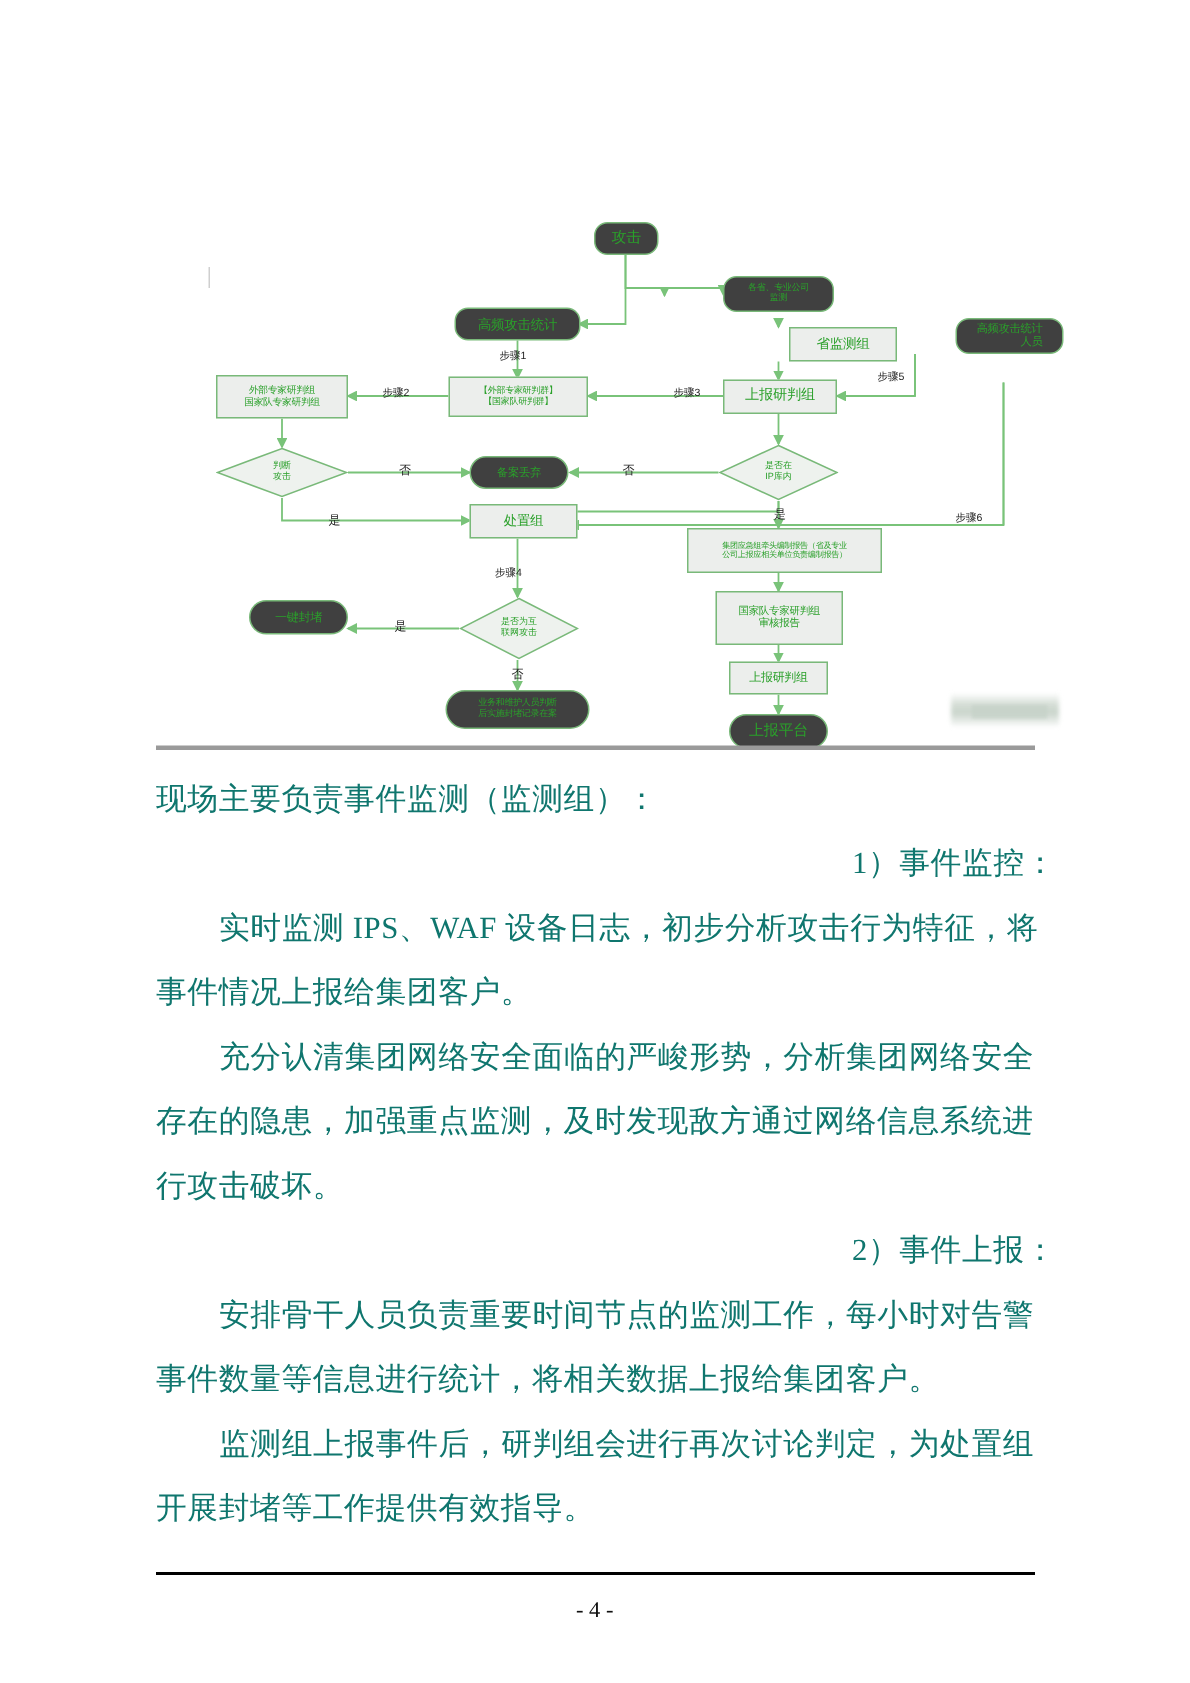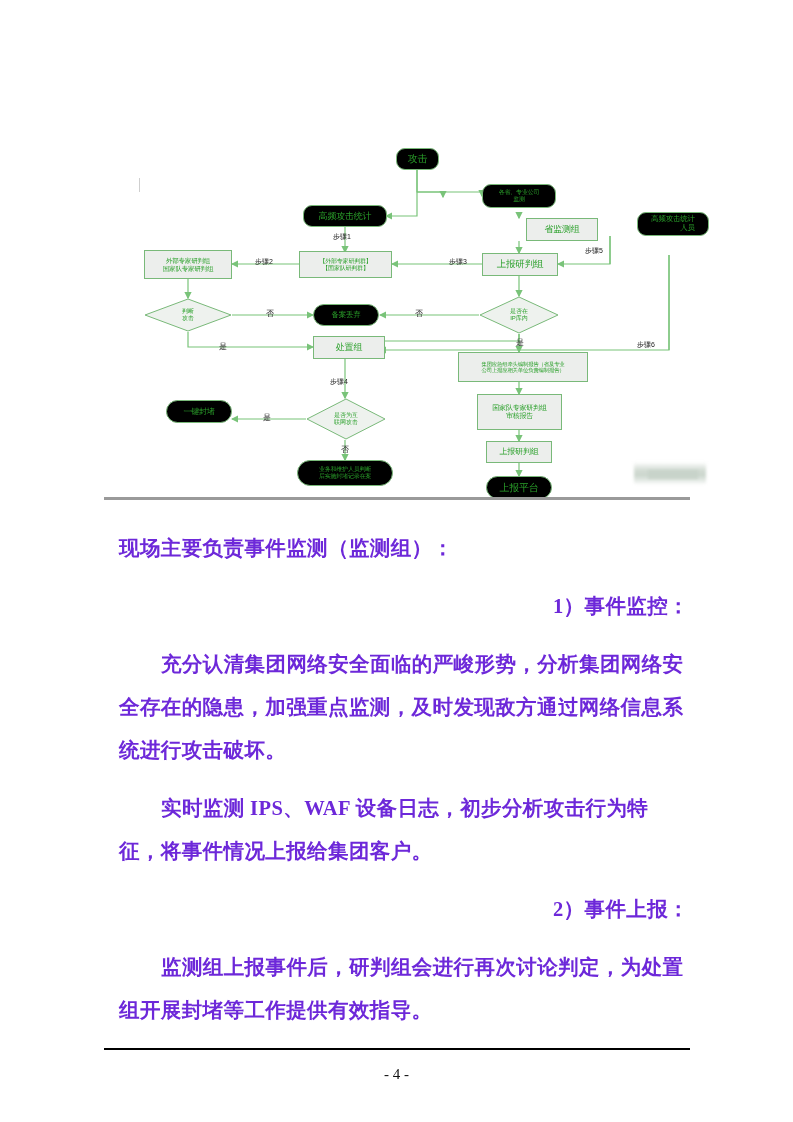--- a/index.html
+++ b/index.html
@@ -80,21 +80,21 @@
     color: #222222;
     font-family: "Liberation Sans", "DejaVu Sans", sans-serif;
     font-size: 7px;
     white-space: nowrap;
     filter: blur(0.3px);
   }
   .node {
     position: absolute;
     box-sizing: border-box;
     border: 1px solid #79b979;
-    background: #000000;
+    background: #404040;
   }
   .node.rounded { border-radius: 9px; }
   .node.pill { border-radius: 14px; }
   .node.plain { background: #eceeec; }
 
   .diamond-wrap {
     position: absolute;
   }
   .diamond-wrap .dlabel {
     position: absolute;
@@ -130,25 +130,24 @@
   #body-text {
     position: absolute;
     left: 104px;
     top: 512px;
     width: 600px;
   }
   .para {
     font-family: "Liberation Serif", "DejaVu Serif", serif;
     font-size: 20.5px;
     line-height: 43px;
-    color: #6d28d9;
-    margin: 15px;
+    color: #0f766e;
+    margin: 0;
     letter-spacing: 0.4px;
     white-space: pre-wrap;
-    font-weight: bold;
   }
   .para.indent { text-indent: 42px; }
   .para.listitem { text-indent: 0; text-align: right; }
   .list-num { display: inline-block; width: 68px; }
 
   .footer-page {
     position: absolute;
     left: 0;
     top: 1066px;
     width: 793px;
@@ -341,26 +340,27 @@
     <div class="watermark2"></div>
   </div>
 
   <div class="hr-top"></div>
 
   <div id="body-text">
     <p class="para">现场主要负责事件监测（监测组）：</p>
 
     <p class="para listitem"><span class="list-num">1）</span><span>事件监控：</span></p>
 
+    <p class="para indent">实时监测 IPS、WAF 设备日志，初步分析攻击行为特征，将事件情况上报给集团客户。</p>
+
     <p class="para indent">充分认清集团网络安全面临的严峻形势，分析集团网络安全存在的隐患，加强重点监测，及时发现敌方通过网络信息系统进行攻击破坏。</p>
 
-    <p class="para indent">实时监测 IPS、WAF 设备日志，初步分析攻击行为特征，将事件情况上报给集团客户。</p>
-
     <p class="para listitem"><span class="list-num">2）</span><span>事件上报：</span></p>
 
+    <p class="para indent">安排骨干人员负责重要时间节点的监测工作，每小时对告警事件数量等信息进行统计，将相关数据上报给集团客户。</p>
 
     <p class="para indent">监测组上报事件后，研判组会进行再次讨论判定，为处置组开展封堵等工作提供有效指导。</p>
   </div>
 
   <div class="hr-bottom"></div>
 
   <div class="footer-page">- 4 -</div>
 
 </div>
 

